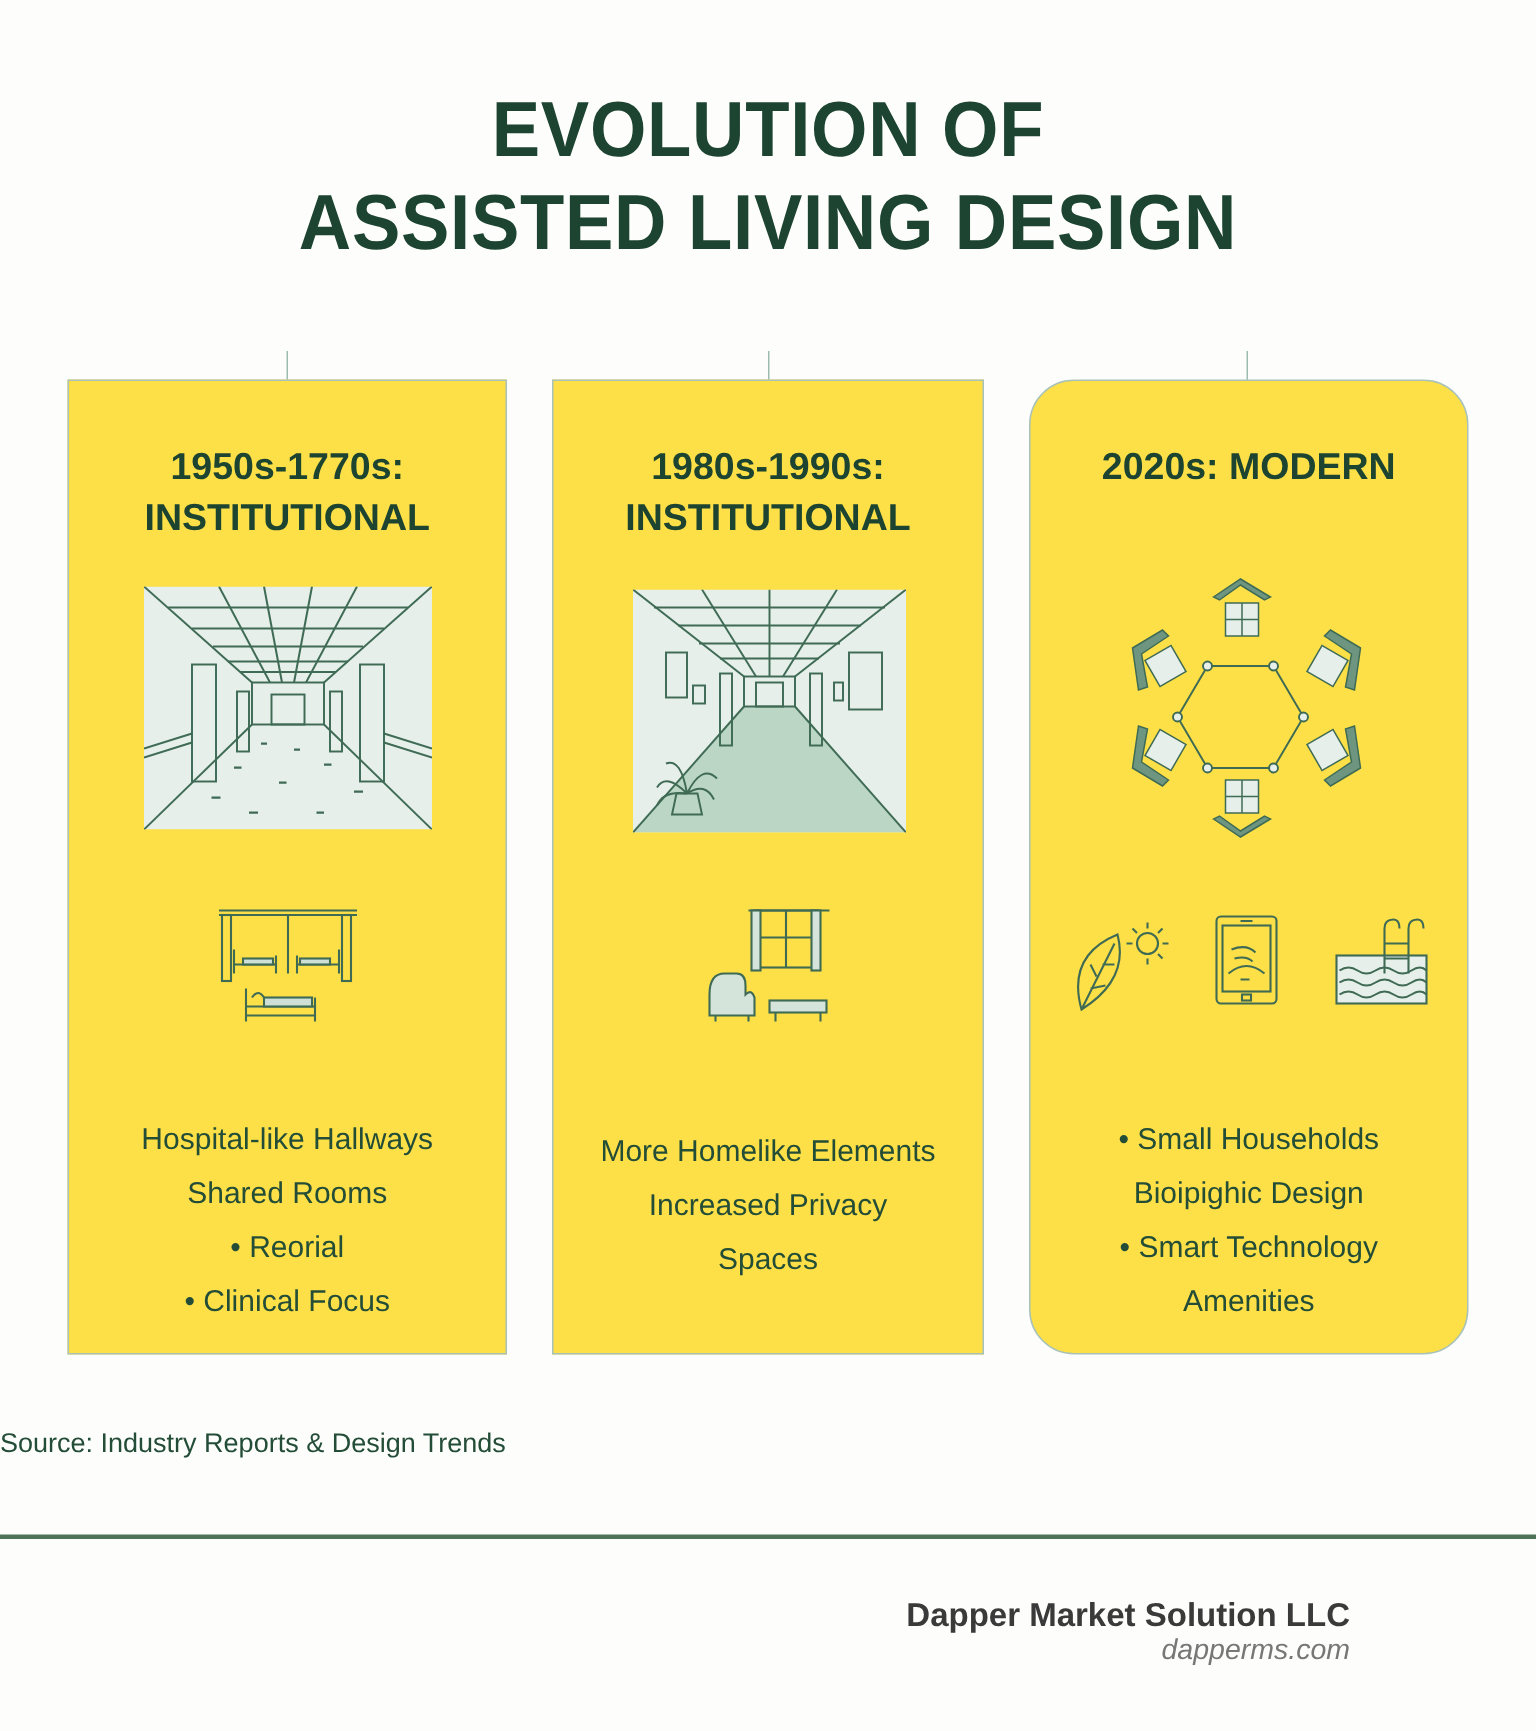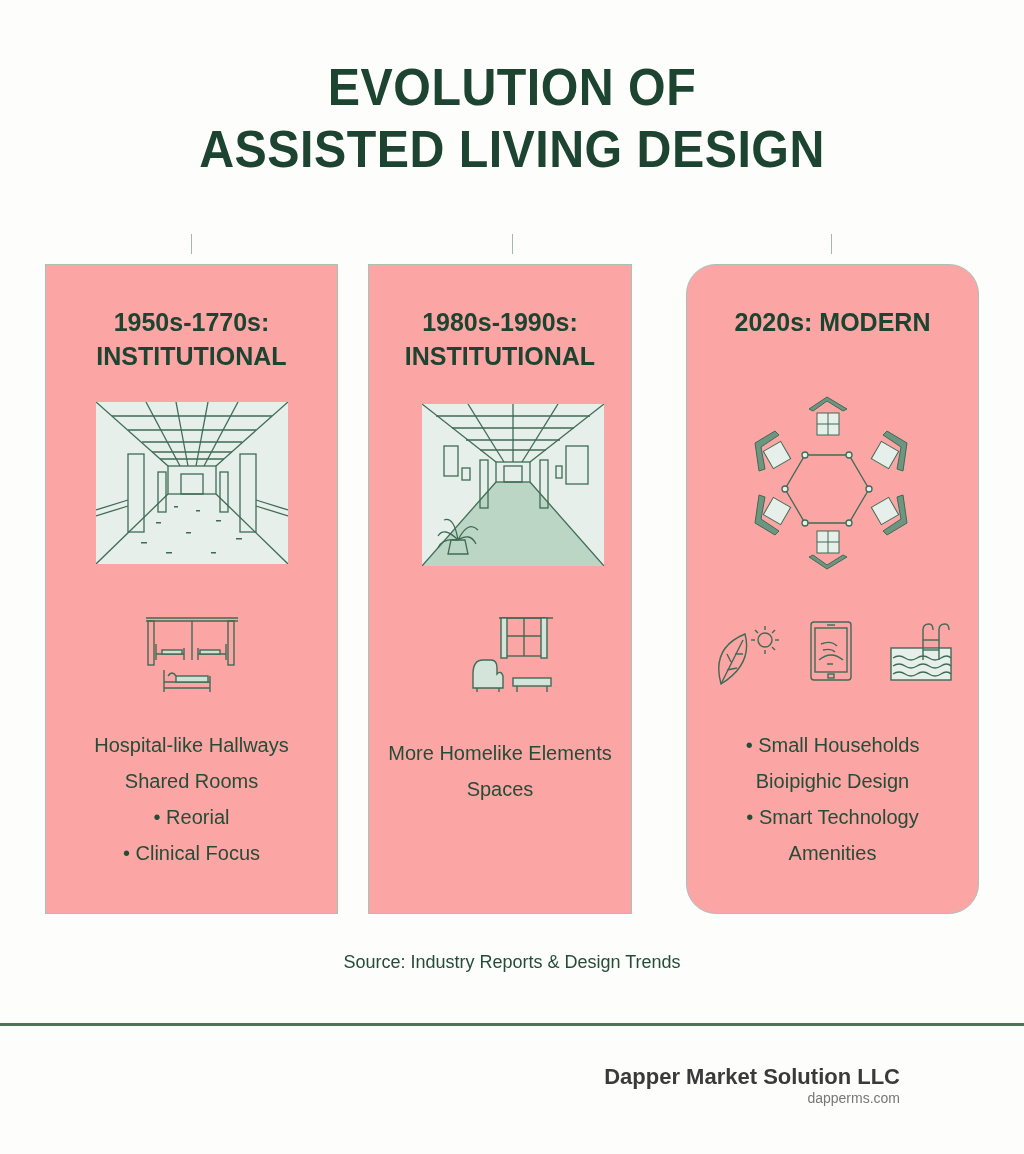--- a/index.html
+++ b/index.html
@@ -10,47 +10,47 @@
     position: absolute; left: 0; top: 56px; width: 1024px;
     text-align: center; font-weight: 700; color: #1c4430;
     font-family: "Liberation Sans", sans-serif;
     font-size: 52px; line-height: 62px; letter-spacing: 0.5px;
     transform: scaleX(0.93);
   }
 
   .stem { position: absolute; top: 234px; width: 1px; height: 20px; background: #9dbbb0; }
 
   .card {
-    position: absolute; top: 264px; height: 650px;
-    border: 1.5px solid #a9c2b9; background: #fca5a5;
+    position: absolute; top: 253px; height: 650px;
+    border: 1.5px solid #a9c2b9; background: #fde047;
   }
   .card-title {
     position: absolute; left: 0; width: 100%; text-align: center;
     font-weight: 700; font-size: 25px; line-height: 34px; color: #1c4430;
   }
   .bullets {
     position: absolute; left: 0; width: 100%; text-align: center;
-    font-size: 20px; line-height: 36px; color: #244d37;
+    font-size: 20px; line-height: 36px; color: #244d37; margin-top: 26px;
   }
   .bullets div { white-space: nowrap; }
 
   .illus { position: absolute; }
 
   .source {
-    position: absolute; top: 952px; left: 0; width: 1024px; text-align: center;
+    position: absolute; top: 952px; left: 0; width: 1024px; text-align: left;
     font-size: 18px; color: #244d37;
   }
   .rule { position: absolute; top: 1023px; left: 0; width: 1024px; height: 3px; background: #4e7458; }
   .company {
     position: absolute; top: 1064px; right: 124px; text-align: center;
     font-weight: 700; font-size: 22px; color: #3a3a3a;
   }
   .site {
     position: absolute; top: 1090px; right: 124px; text-align: left;
-    font-size: 14px; color: #777;
+    font-size: 19px; color: #777; font-style: italic;
   }
 </style>
 </head>
 <body>
 
 <div class="title">
   <div>EVOLUTION OF</div>
   <div>ASSISTED LIVING DESIGN</div>
 </div>
 
@@ -126,21 +126,21 @@
   </svg>
 
   <div class="bullets" style="top:462px">
     <div>Hospital-like Hallways</div>
     <div>Shared Rooms</div>
     <div>• Reorial</div>
     <div>• Clinical Focus</div>
   </div>
 </div>
 
-<div class="card" style="left:368px; width:264px;">
+<div class="card" style="left:368px; width:288px;">
   <div class="card-title" style="top:40px">
     <div>1980s-1990s:</div>
     <div>INSTITUTIONAL</div>
   </div>
 
   <svg class="illus" style="left:53px; top:139px" width="182" height="162" viewBox="0 0 182 162">
     <rect x="0" y="0" width="182" height="162" fill="#e6efea"></rect>
     <polygon points="0,162 182,162 108,78 74,78" fill="#bcd6c6"></polygon>
     <g stroke="#3f6b55" stroke-width="1.3" fill="none">
       <line x1="0" y1="0" x2="74" y2="58"></line>
@@ -179,20 +179,21 @@
       <line x1="8" y1="74" x2="8" y2="78"></line>
         <line x1="30" y1="74" x2="30" y2="78"></line>
       <rect x="44" y="64" width="38" height="8" fill="#d4e4da"></rect>
       <line x1="48" y1="72" x2="48" y2="78"></line>
         <line x1="78" y1="72" x2="78" y2="78"></line>
     </g>
   </svg>
 
   <div class="bullets" style="top:470px">
     <div>More Homelike Elements</div>
+    <div>Increased Privacy</div>
     <div>Spaces</div>
   </div>
 </div>
 
 <div class="card" style="left:686px; width:293px;border-radius:30px;">
   <div class="card-title" style="top:40px">
     <div>2020s: MODERN</div>
   </div>
 
   <svg class="illus" style="left:64px; top:128px" width="160" height="180" viewBox="0 0 160 180">

